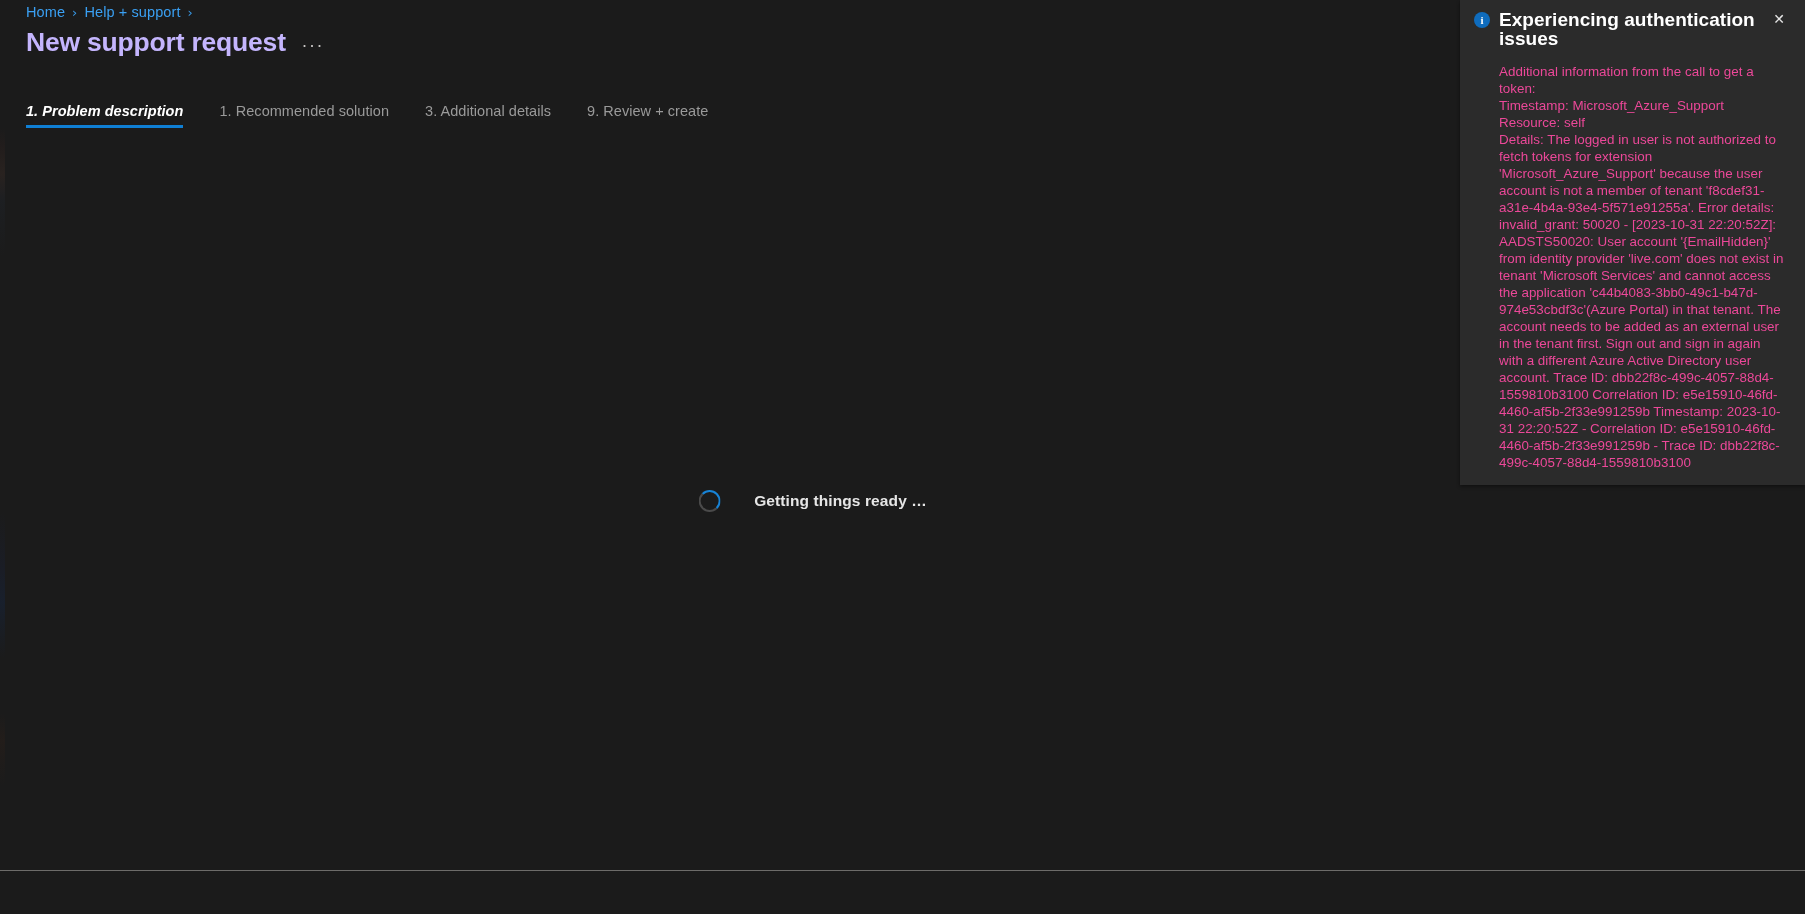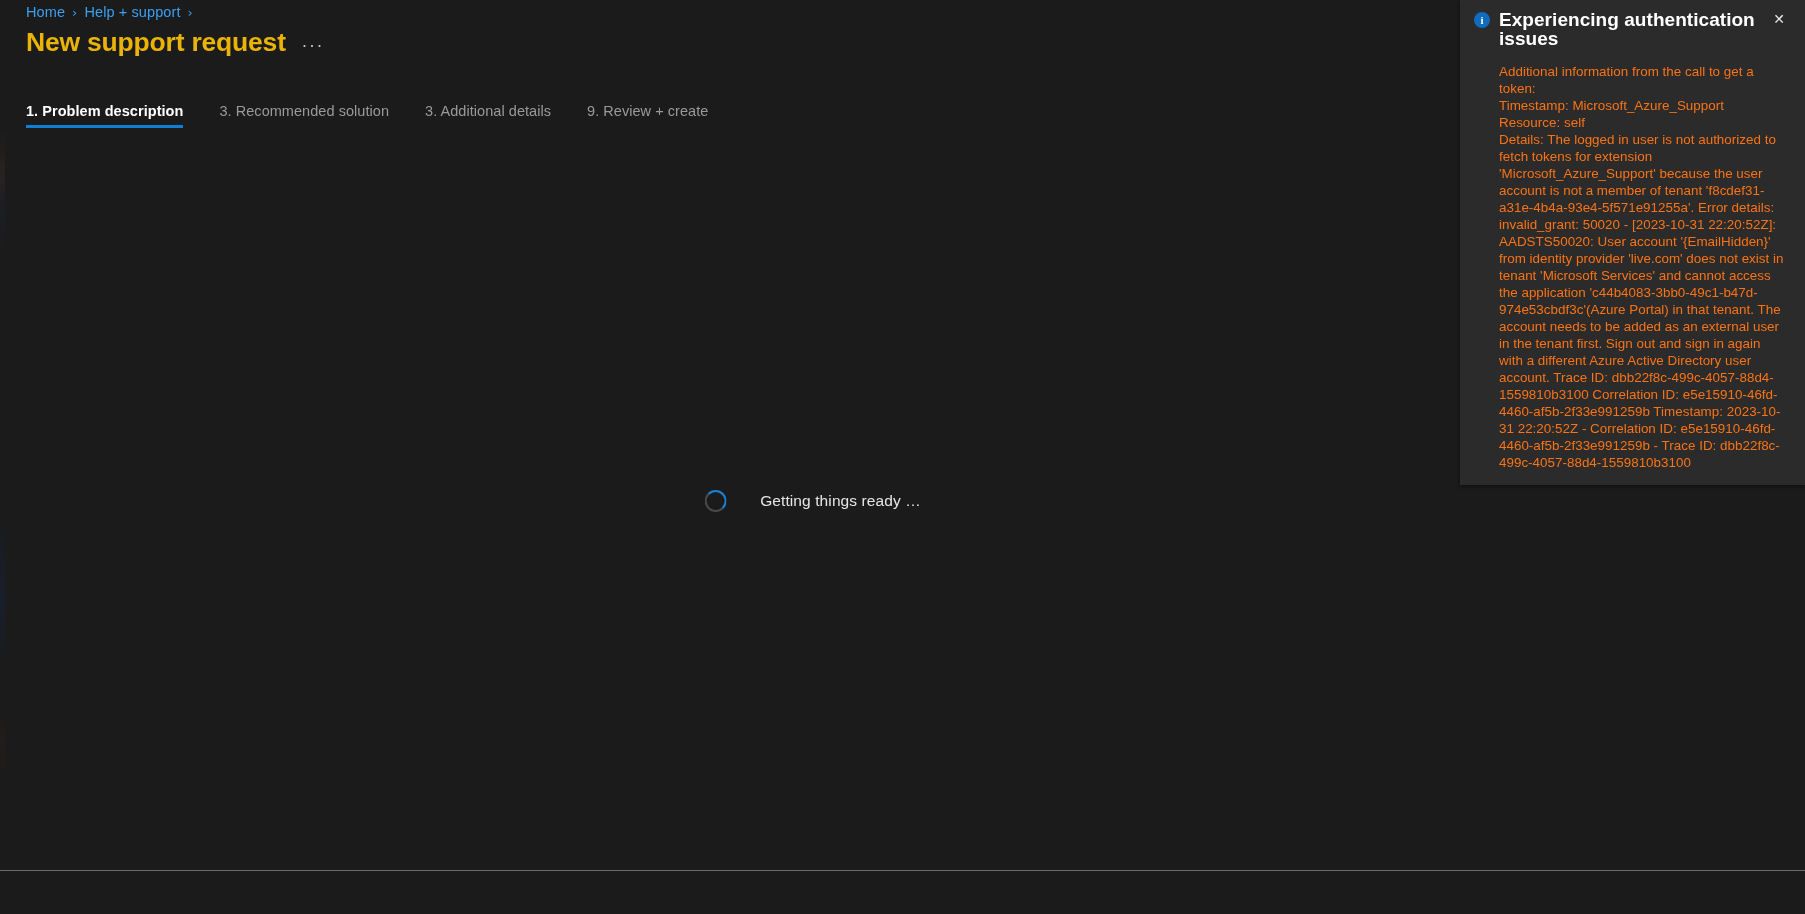--- a/index.html
+++ b/index.html
@@ -69,21 +69,21 @@
     left: 26px;
     top: 24px;
     height: 36px;
     display: flex;
     align-items: center;
     gap: 14px;
   }
   .page-title {
     font-size: 26.5px;
     font-weight: 600;
-    color: #eab308;
+    color: #c4b5fd;
     letter-spacing: -.2px;
     line-height: 1;
     white-space: nowrap;
   }
   .ellipsis-btn {
     display: flex;
     align-items: flex-end;
     justify-content: center;
     width: 26px;
     height: 24px;
@@ -111,20 +111,21 @@
     color: #9a9a9a;
     padding: 0 0 9px 0;
     margin-right: 36px;
     cursor: pointer;
     white-space: nowrap;
     letter-spacing: .05px;
   }
   .tab.active {
     color: #ffffff;
     font-weight: 700;
+    font-style: italic;
   }
   .tab.active::after {
     content: "";
     position: absolute;
     left: 0; right: 0;
     bottom: 0;
     height: 3px;
     background: #0f7fd4;
   }
 
@@ -138,20 +139,21 @@
   }
   .loading-wrap {
     position: absolute;
     left: 50%;
     top: 350px;
     transform: translateX(-50%);
     display: flex;
     align-items: center;
     gap: 34px;
     margin-left: -90px;
+    font-weight: bold;
   }
   .spinner {
     width: 22px;
     height: 22px;
     border-radius: 50%;
     border: 2px solid #4a4a4a;
     border-top-color: #1783d6;
     border-right-color: #1783d6;
     box-sizing: border-box;
     animation: spin 1.3s linear infinite;
@@ -246,21 +248,21 @@
   }
   .toast-summary {
     font-size: 13.4px;
     color: #c6c6c6;
     line-height: 17px;
     letter-spacing: .02px;
   }
   .toast-detail {
     margin-top: 15px;
     font-size: 13.4px;
-    color: #f97316;
+    color: #ec4899;
     line-height: 17px;
     letter-spacing: .02px;
     word-wrap: break-word;
     overflow-wrap: break-word;
   }
   .toast-detail .dline { display: block; }
 </style>
 </head>
 <body>
 
@@ -278,21 +280,21 @@
   <div class="title-row">
     <h1 class="page-title">New support request</h1>
     <div class="ellipsis-btn">···</div>
   </div>
 
   <div class="tabs">
     <div class="tab active">
       <span>1. Problem description</span>
     </div>
     <div class="tab">
-      <span>3. Recommended solution</span>
+      <span>1. Recommended solution</span>
     </div>
     <div class="tab">
       <span>3. Additional details</span>
     </div>
     <div class="tab">
       <span>9. Review + create</span>
     </div>
   </div>
 
   <div class="content-area">

